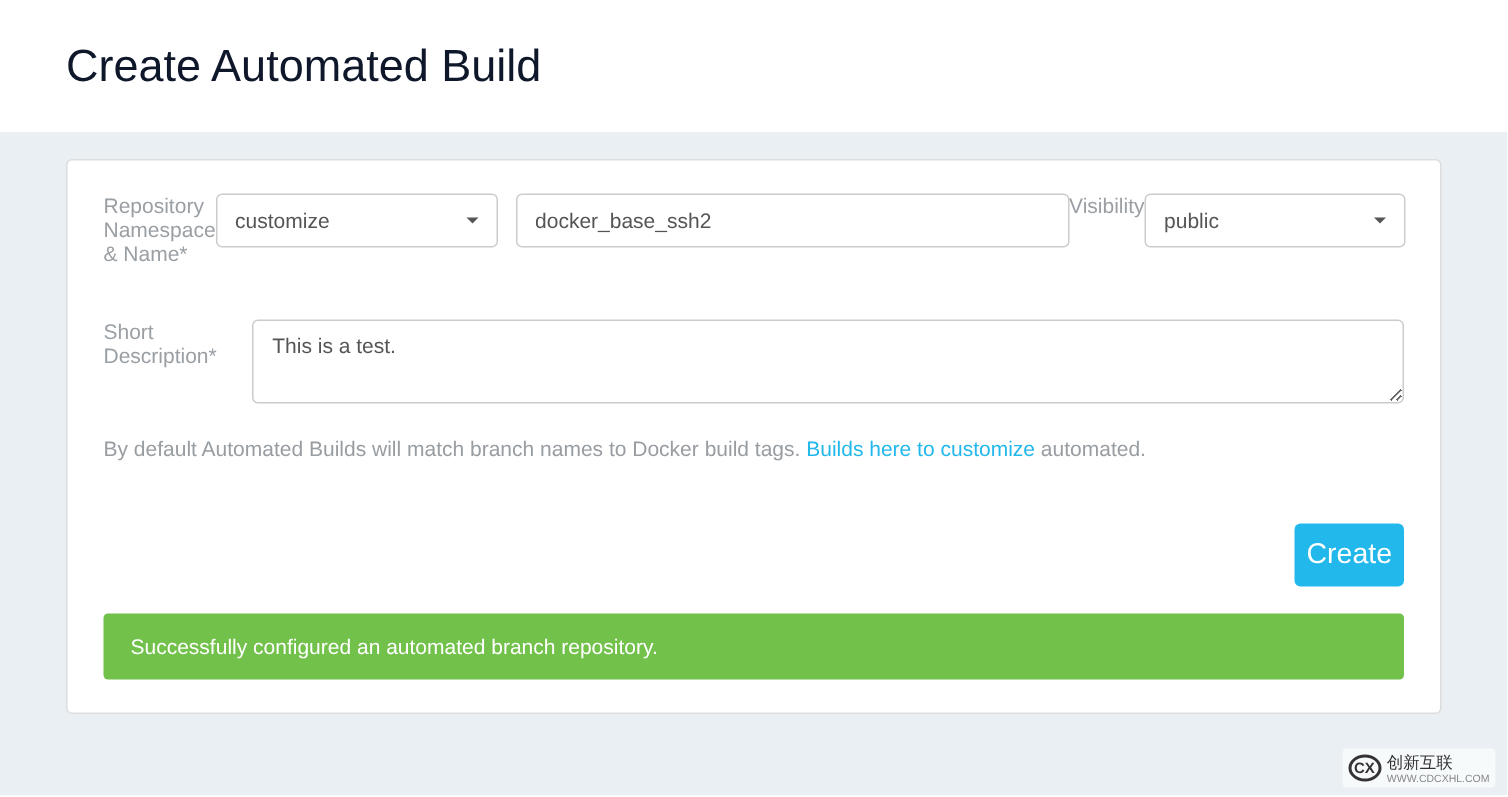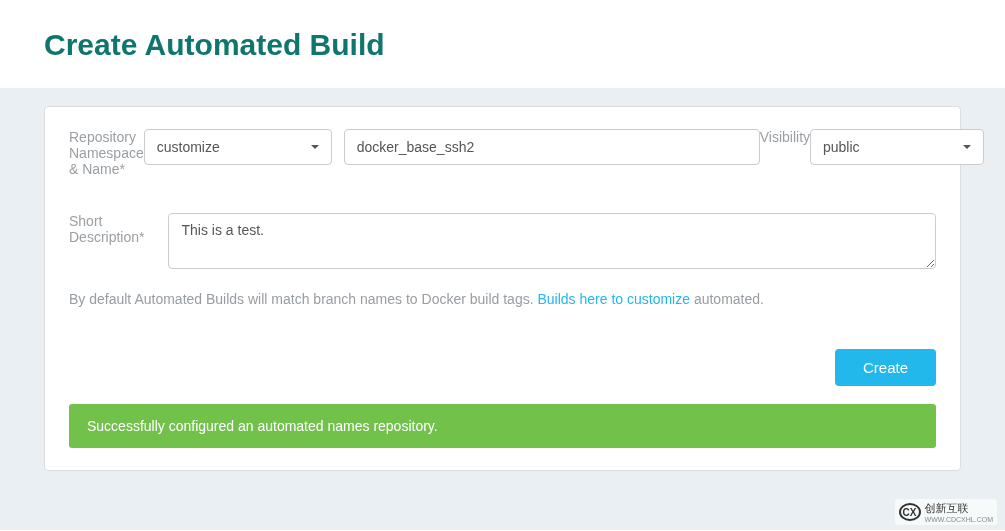--- a/index.html
+++ b/index.html
@@ -15,22 +15,22 @@
       height: 531px;
       overflow: hidden;
       position: relative;
     }
     .header {
       background: #ffffff;
       padding: 28px 44px 26px 44px;
     }
     .page-title {
       font-size: 30px;
-      font-weight: 700;
-      color: #0f766e;
+      font-weight: 400;
+      color: #0f172a;
     }
     .content-area {
       background: #e9eff3;
       padding: 18px 44px 30px 44px;
       min-height: 442px;
     }
     .panel {
       background: #ffffff;
       border: 1px solid #dddddd;
       border-radius: 4px;
@@ -75,21 +75,21 @@
       right: 12px;
       top: 50%;
       transform: translateY(-50%);
       width: 0;
       height: 0;
       border-left: 4px solid transparent;
       border-right: 4px solid transparent;
       border-top: 4px solid #555;
     }
     .text-input {
-      width: 416px;
+      width: 369px;
       height: 36px;
       border: 1px solid #cccccc;
       border-radius: 4px;
       padding: 0 12px;
       font-size: 14px;
       color: #555555;
       outline: none;
     }
     .textarea {
       width: 100%;
@@ -119,22 +119,22 @@
     .button-row {
       display: flex;
       justify-content: flex-end;
       margin-top: 42px;
     }
     .btn-create {
       background: #22b8eb;
       color: #ffffff;
       border: none;
       border-radius: 4px;
-      padding: 10px 28px;
-      font-size: 15px;
+      padding: 10px 8px;
+      font-size: 19px;
       cursor: pointer;
     }
     .alert-success {
       margin-top: 18px;
       background: #71c14a;
       color: #ffffff;
       border-radius: 3px;
       padding: 14px 18px;
       font-size: 14px;
     }
@@ -200,21 +200,21 @@
     </div>
 
     <p class="info-text">
       <span>By default Automated Builds will match branch names to Docker build tags. </span><a class="info-link">Builds here to customize</a><span> automated.</span>
     </p>
 
     <div class="button-row">
       <button class="btn-create">Create</button>
     </div>
 
-    <div class="alert-success">Successfully configured an automated names repository.</div>
+    <div class="alert-success">Successfully configured an automated branch repository.</div>
 
   </div>
 </div>
 
 <div class="watermark">
   <div class="watermark-logo">CX</div>
   <div>
     <div>创新互联</div>
     <div style="font-size:7px;color:#888">WWW.CDCXHL.COM</div>
   </div>

